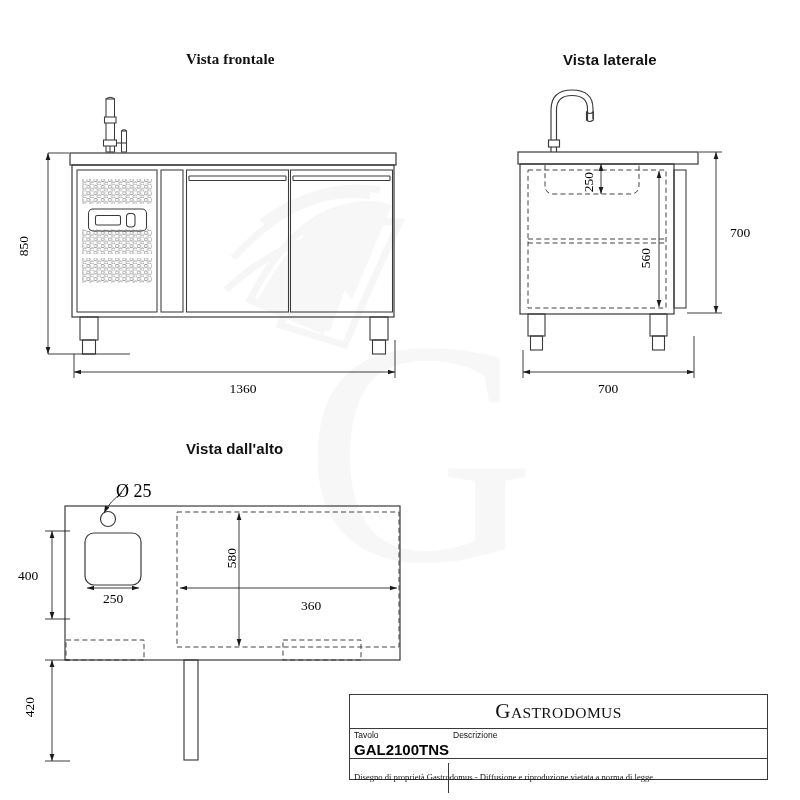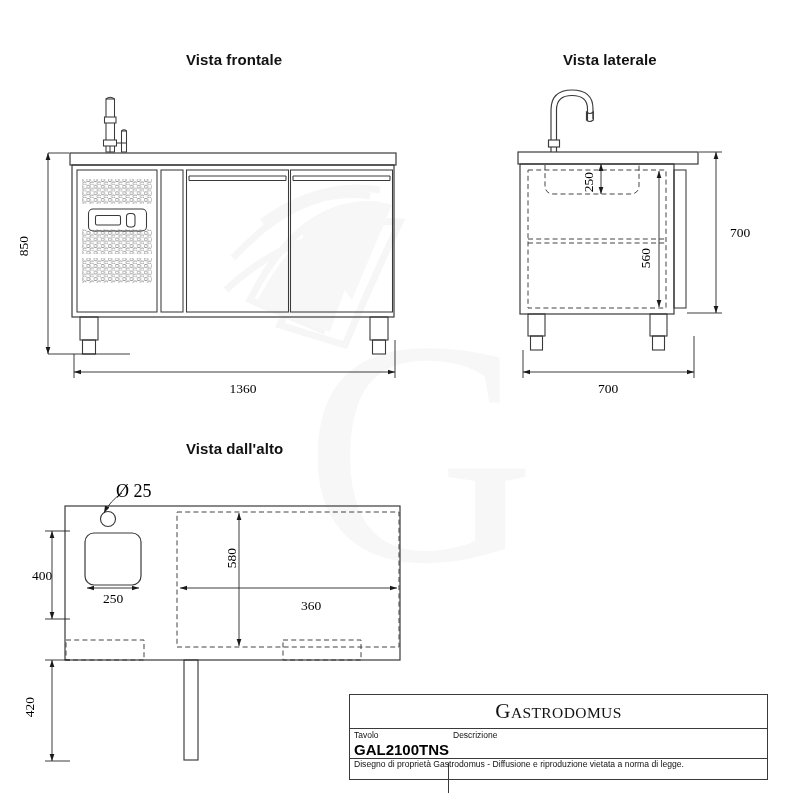--- a/index.html
+++ b/index.html
@@ -249,47 +249,47 @@
       <g stroke="#1a1a1a" stroke-width="0.85">
         <line x1="239" y1="513" x2="239" y2="646" marker-start="url(#arrL)" marker-end="url(#arrR)"></line>
       </g>
 
       <g stroke="#1a1a1a" stroke-width="0.85">
         <line x1="180" y1="588" x2="397" y2="588" marker-start="url(#arrL)" marker-end="url(#arrR)"></line>
       </g>
     </g>
   </svg>
 
-  <div class="view-title" style="left:186px;top:51px;">Vista frontale</div>
+  <div class="view-title" style="left:186px;top:51px;font-family:Liberation Serif, serif;">Vista frontale</div>
   <div class="view-title" style="left:563px;top:51px;">Vista laterale</div>
   <div class="view-title" style="left:186px;top:440px;">Vista dall'alto</div>
 
   <div class="dim-text vert" style="left:24px;top:246px;transform:translate(-50%,-50%) rotate(-90deg);">850</div>
   <div class="dim-text" style="left:243px;top:381px;transform:translate(-50%,0);">1360</div>
 
   <div class="dim-text vert" style="left:589px;top:182px;transform:translate(-50%,-50%) rotate(-90deg);">250</div>
   <div class="dim-text vert" style="left:646px;top:258px;transform:translate(-50%,-50%) rotate(-90deg);">560</div>
   <div class="dim-text" style="left:730px;top:225px;">700</div>
   <div class="dim-text" style="left:608px;top:381px;transform:translate(-50%,0);">700</div>
 
   <div class="dim-text" style="left:116px;top:481px;font-size:18px;">Ø 25</div>
-  <div class="dim-text" style="left:32px;top:568px;">400</div>
+  <div class="dim-text" style="left:18px;top:568px;">400</div>
   <div class="dim-text" style="left:113px;top:591px;transform:translate(-50%,0);">250</div>
   <div class="dim-text vert" style="left:232px;top:558px;transform:translate(-50%,-50%) rotate(-90deg);">580</div>
   <div class="dim-text" style="left:311px;top:598px;transform:translate(-50%,0);">360</div>
   <div class="dim-text vert" style="left:30px;top:707px;transform:translate(-50%,-50%) rotate(-90deg);">420</div>
 
   <div class="tb" id="titleblock">
     <div class="tb-row tb-logo">
       <div class="brand"><span class="cap">G</span><span>ASTRODOMUS</span></div>
     </div>
     <div class="tb-row tb-mid">
       <div class="tb-div"></div>
       <div class="tb-lbl" style="left:4px;top:2px;">Tavolo</div>
       <div class="tb-val" style="left:4px;top:12px;">GAL2100TNS</div>
       <div class="tb-lbl" style="left:103px;top:2px;">Descrizione</div>
     </div>
     <div class="tb-row tb-bot">
-      <div class="tb-note" style="left:4px;top:0;">Disegno di proprietà Gastrodomus -  Diffusione e riproduzione vietata a norma di legge.</div>
+      <div class="tb-note" style="left:4px;top:13px;font-family:Liberation Serif, serif;">Disegno di proprietà Gastrodomus -  Diffusione e riproduzione vietata a norma di legge.</div>
     </div>
   </div>
 
 </div>
 
 </body></html>

